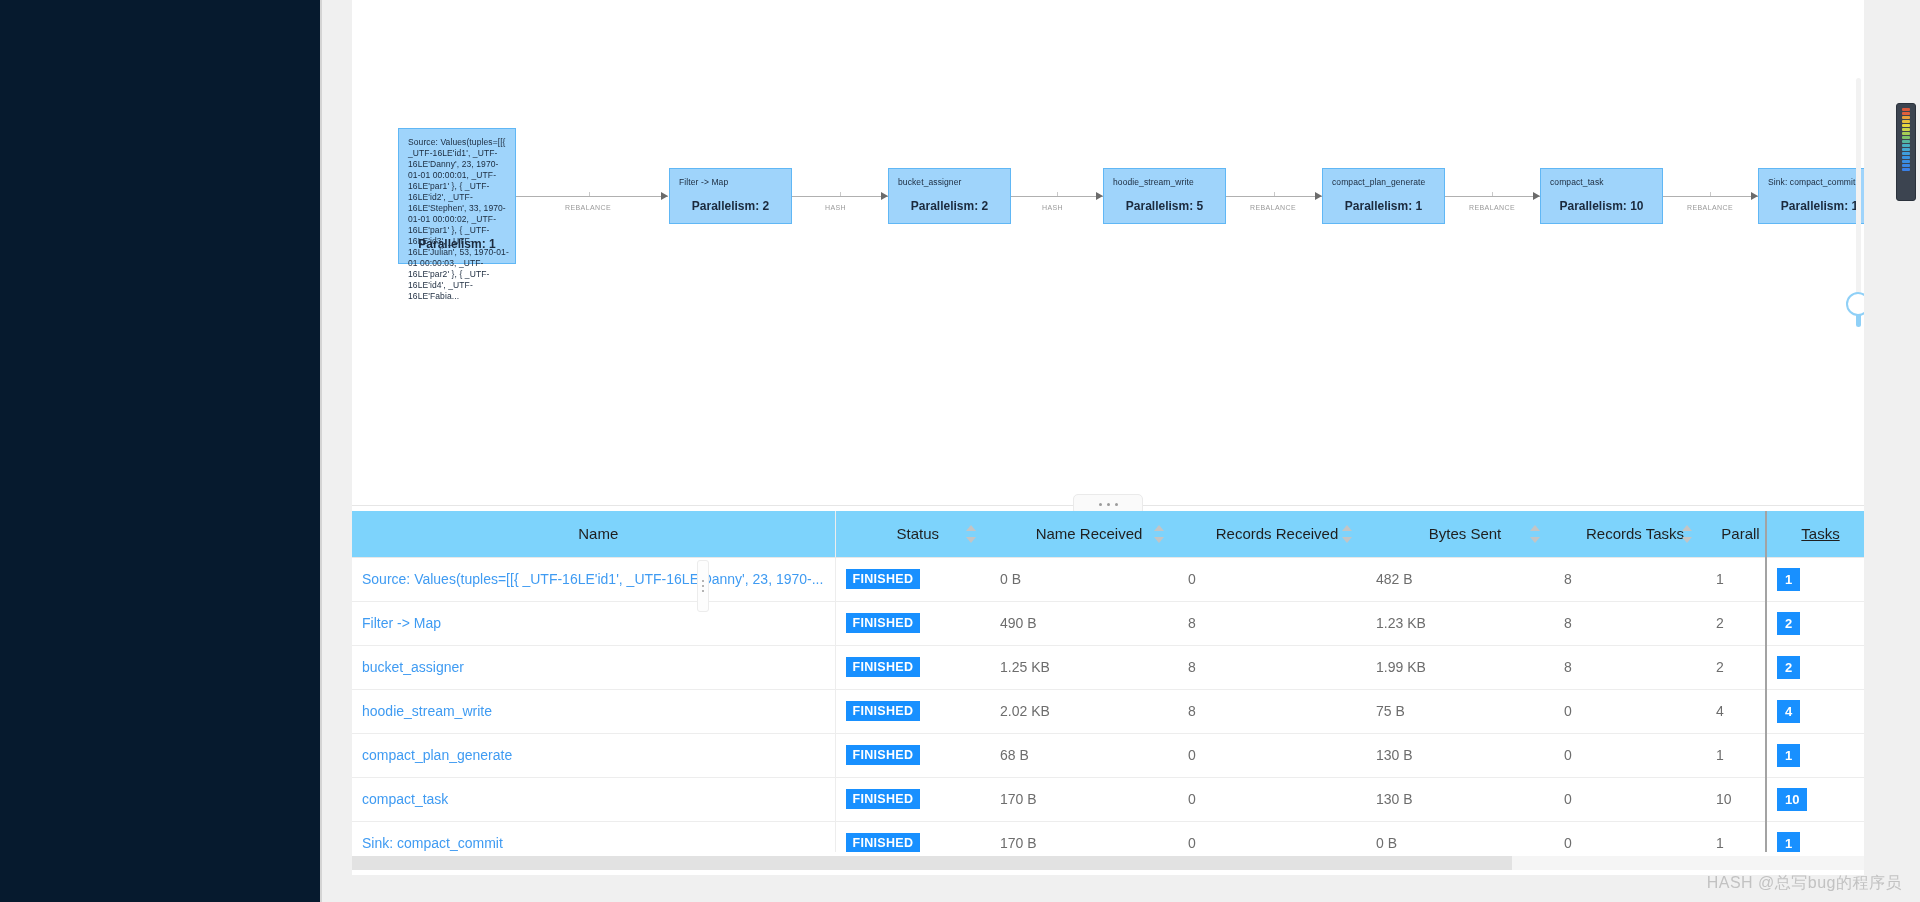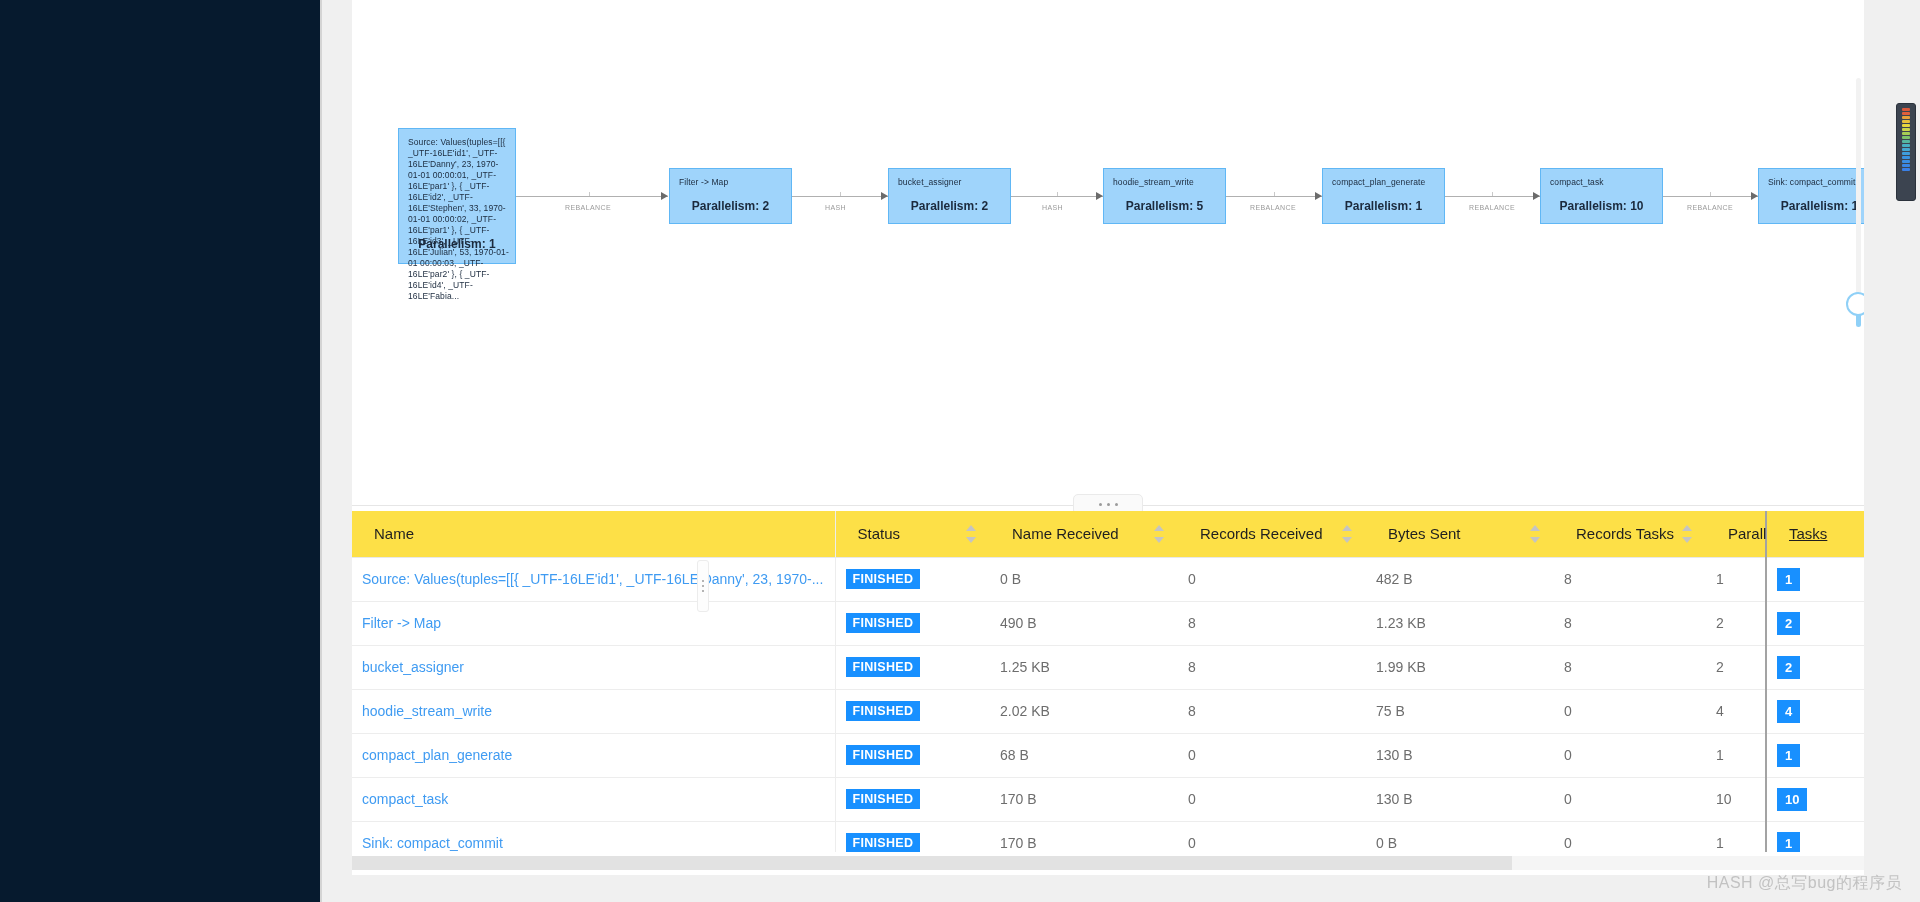--- a/index.html
+++ b/index.html
@@ -161,24 +161,24 @@
   table.jobtable {
     border-collapse: collapse;
     table-layout: fixed;
     width: 1512px;
   }
   table.jobtable th {
     height: 46px;
     font-size: 15px;
     font-weight: normal;
     color: #1f1f1f;
-    text-align: left;
-    padding: 0 0 0 22px;
+    text-align: center;
+    padding: 0 0 0 10px;
     border-bottom: 1px solid #e8e8e8;
-    background: #fde047;
+    background: #7dd3fc;
     position: relative;
     vertical-align: middle;
   }
   table.jobtable td {
     height: 44px;
     font-size: 14px;
     color: #6d6d6d;
     padding: 0 0 0 10px;
     border-bottom: 1px solid #ededed;
     vertical-align: middle;

